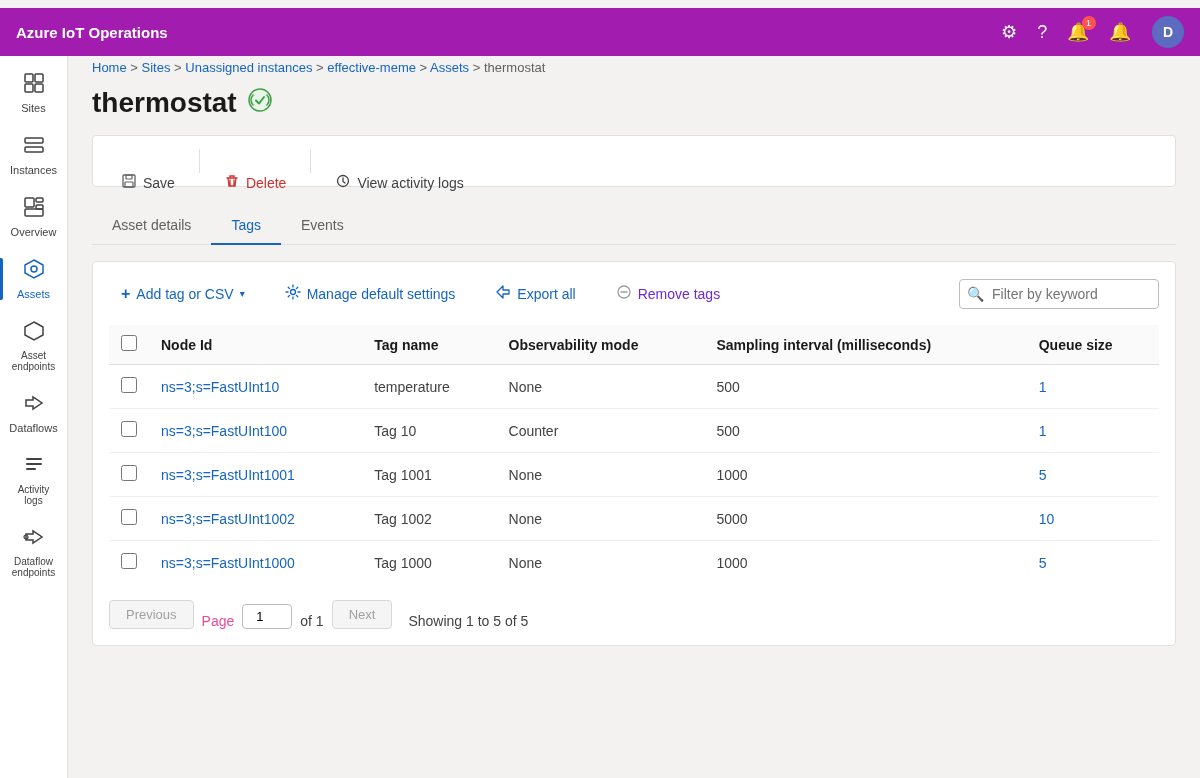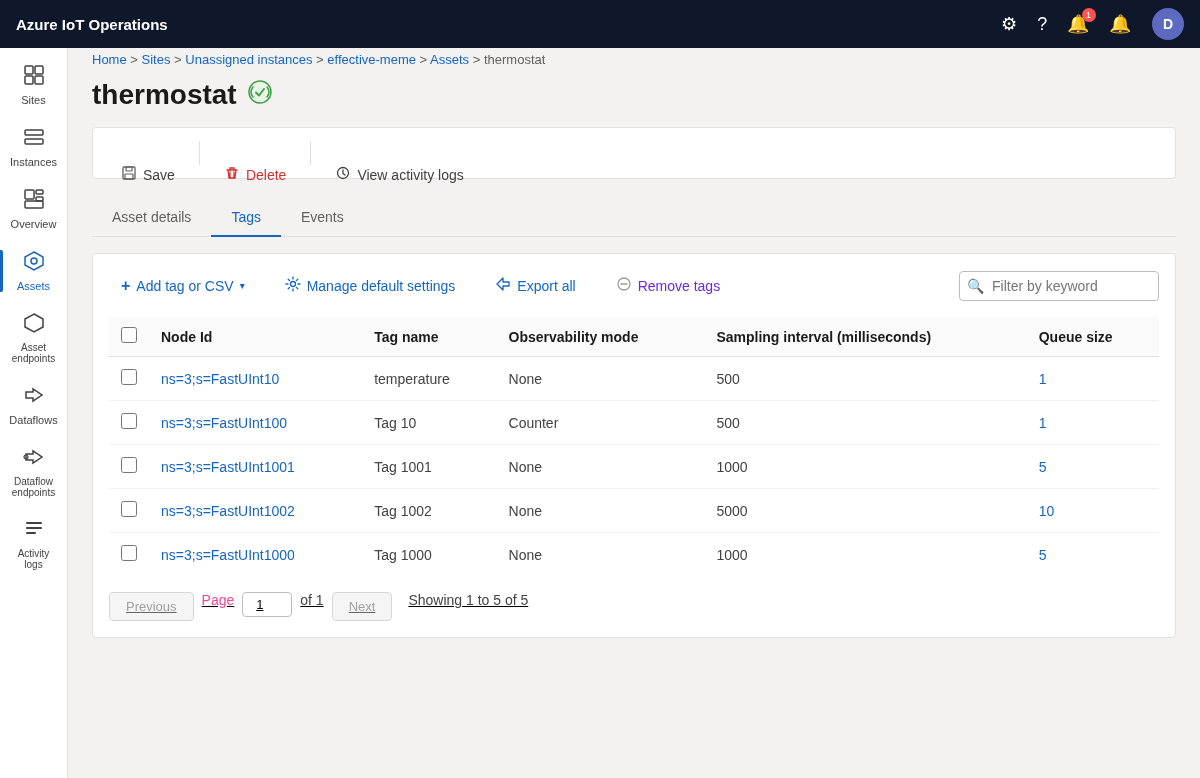--- a/index.html
+++ b/index.html
@@ -1,27 +1,28 @@
 <!DOCTYPE html>
 <html><head>
   <meta charset="utf-8">
   <style>
     * { box-sizing: border-box; margin: 0; padding: 0; font-family: 'Segoe UI', Arial, sans-serif; }
 
     body { background: #f3f2f1; display: flex; flex-direction: column; height: 778px; width: 1200px; overflow: hidden; }
 
     
     .topbar {
-      background: #0f172a;
+      background: #a21caf;
       height: 48px;
       display: flex;
       align-items: center;
       padding: 0 16px;
       flex-shrink: 0;
       color: white;
+      margin-top: 8px;
     }
     .topbar-title {
       font-size: 15px;
       font-weight: 600;
       color: white;
       flex: 1;
     }
     .topbar-icons {
       display: flex;
       align-items: center;
@@ -266,25 +267,24 @@
       color: #424242;
     }
     .data-table tr:last-child td { border-bottom: none; }
     .node-link { color: #1565c0; text-decoration: none; cursor: pointer; }
     .checkbox-col { width: 40px; }
     .cb { width: 16px; height: 16px; cursor: pointer; }
 
     
     .pagination {
       display: flex;
-      align-items: flex-start;
+      align-items: flex-end;
       gap: 8px;
       margin-top: 16px;
       font-size: 14px;
-      text-decoration: underline;
     }
     .page-btn {
       padding: 6px 16px;
       border: 1px solid #bdbdbd;
       border-radius: 4px;
       background: #f0f0f0;
       cursor: pointer;
       font-size: 13px;
       color: #616161;
     }
@@ -373,35 +373,35 @@
       <span class="sidebar-icon">
         <svg width="22" height="22" viewBox="0 0 22 22" fill="none">
             <path d="M3 8 L10 8 L10 5 L19 11 L10 17 L10 14 L3 14 Z" stroke="#424242" stroke-width="1.5" fill="none"></path>
           </svg>
       </span>
       <span>Dataflows</span>
     </div>
     <div class="sidebar-item">
       <span class="sidebar-icon">
         <svg width="22" height="22" viewBox="0 0 22 22" fill="none">
-            <path d="M3 8 L10 8 L10 5 L19 11 L10 17 L10 14 L3 14 Z" stroke="#424242" stroke-width="1.5" fill="none"></path>
-            <circle cx="3" cy="11" r="2" stroke="#424242" stroke-width="1.2"></circle>
-          </svg>
-      </span>
-      <span style="font-size:10px;">Dataflow endpoints</span>
-    </div>
-    <div class="sidebar-item">
-      <span class="sidebar-icon">
-        <svg width="22" height="22" viewBox="0 0 22 22" fill="none">
             <rect x="3" y="4" width="16" height="2" rx="1" fill="#424242"></rect>
             <rect x="3" y="9" width="16" height="2" rx="1" fill="#424242"></rect>
             <rect x="3" y="14" width="10" height="2" rx="1" fill="#424242"></rect>
           </svg>
       </span>
       <span style="font-size:10px;">Activity logs</span>
+    </div>
+    <div class="sidebar-item">
+      <span class="sidebar-icon">
+        <svg width="22" height="22" viewBox="0 0 22 22" fill="none">
+            <path d="M3 8 L10 8 L10 5 L19 11 L10 17 L10 14 L3 14 Z" stroke="#424242" stroke-width="1.5" fill="none"></path>
+            <circle cx="3" cy="11" r="2" stroke="#424242" stroke-width="1.2"></circle>
+          </svg>
+      </span>
+      <span style="font-size:10px;">Dataflow endpoints</span>
     </div>
   </div>
 
   <div class="content">
 
     <div class="breadcrumb">
       <a>Home</a>
       <span> &gt; </span>
       <a>Sites</a>
       <span> &gt; </span>

